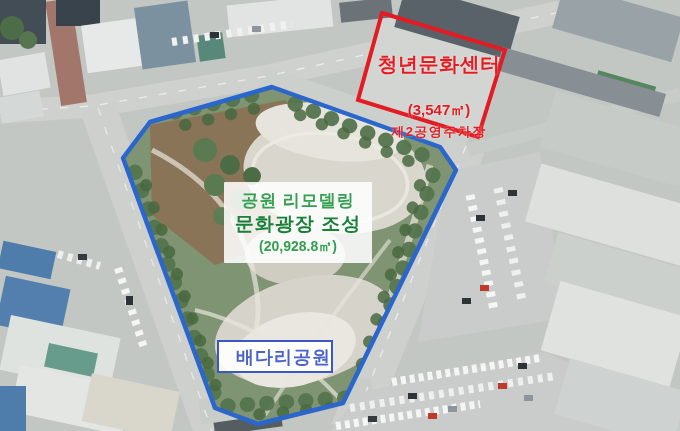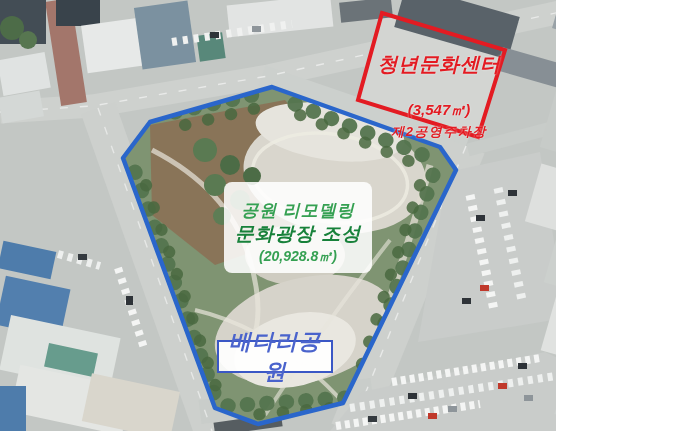--- a/index.html
+++ b/index.html
@@ -1,39 +1,38 @@
 <!DOCTYPE html>
 <html style="--outline-red: #e31b22; --outline-blue: #2a66cb; --text-red: #e31b22; --green-text: #35a052; --green-text-bold: #17813a; --park-name-text: #4a63cc; --park-name-border: #3a57c5;"><head>
 <meta charset="utf-8">
 <style>
   html,body{margin:0;padding:0;background:#fff;}
   .stage{
-    position:relative;width:556px;height:431px;overflow:hidden;
+    position:relative;width:680px;height:431px;overflow:hidden;
     font-family:"Liberation Sans","DejaVu Sans",sans-serif;
     background:#c6cac7;
-    font-style:italic;
   }
   .stage svg{position:absolute;left:0;top:0;display:block;}
   .blue-outline{stroke:var(--outline-blue);stroke-width:4.5;fill:none;stroke-linejoin:round;}
   .red-outline{stroke:var(--outline-red);stroke-width:4;fill:none;stroke-linejoin:miter;}
   .label{position:absolute;text-align:center;}
   
   .red-label{left:364px;top:52px;width:150px;color:var(--text-red);text-shadow:0 0 2px rgba(255,255,255,.65);}
   .red-label .rl1{font-size:20px;font-weight:800;line-height:24px;letter-spacing:.5px;}
   .red-label .rl2{font-size:15px;font-weight:600;line-height:20px;margin-top:24px;}
   .red-label .rl3{font-size:13px;font-weight:700;line-height:24px;letter-spacing:1.5px;}
   
-  .green-label{left:224px;top:182px;width:148px;background:rgba(255,255,255,.87);padding:18px 0 7px 0;border-radius:8px;}
+  .green-label{left:224px;top:182px;width:148px;background:rgba(255,255,255,.87);padding:8px 0 7px 0;border-radius:1px;}
   .green-label .gl1{font-size:17px;font-weight:600;line-height:22px;letter-spacing:1px;color:var(--green-text);}
   .green-label .gl2{font-size:19px;font-weight:800;line-height:24px;letter-spacing:1px;color:var(--green-text-bold);}
   .green-label .gl3{font-size:14px;font-weight:600;line-height:20px;color:var(--green-text);}
   
   .park-name-label{left:217px;top:340px;width:112px;height:29px;background:rgba(255,255,255,.93);
-    border:2px solid var(--park-name-border);display:flex;align-items:center;justify-content:flex-start;
-    font-size:22px;font-weight:700;letter-spacing:1px;color:var(--park-name-text);}
+    border:2px solid var(--park-name-border);display:flex;align-items:center;justify-content:flex-end;
+    font-size:18px;font-weight:700;letter-spacing:1px;color:var(--park-name-text);}
 </style>
 </head>
 <body>
 
 <div class="stage">
 
   <svg width="680" height="431" viewBox="0 0 680 431">
     <defs>
       <clipPath id="parkClip">
         <polygon points="150,122 272,87 440,147 456,170 343,403 258,424 215,408 123,158"></polygon>

